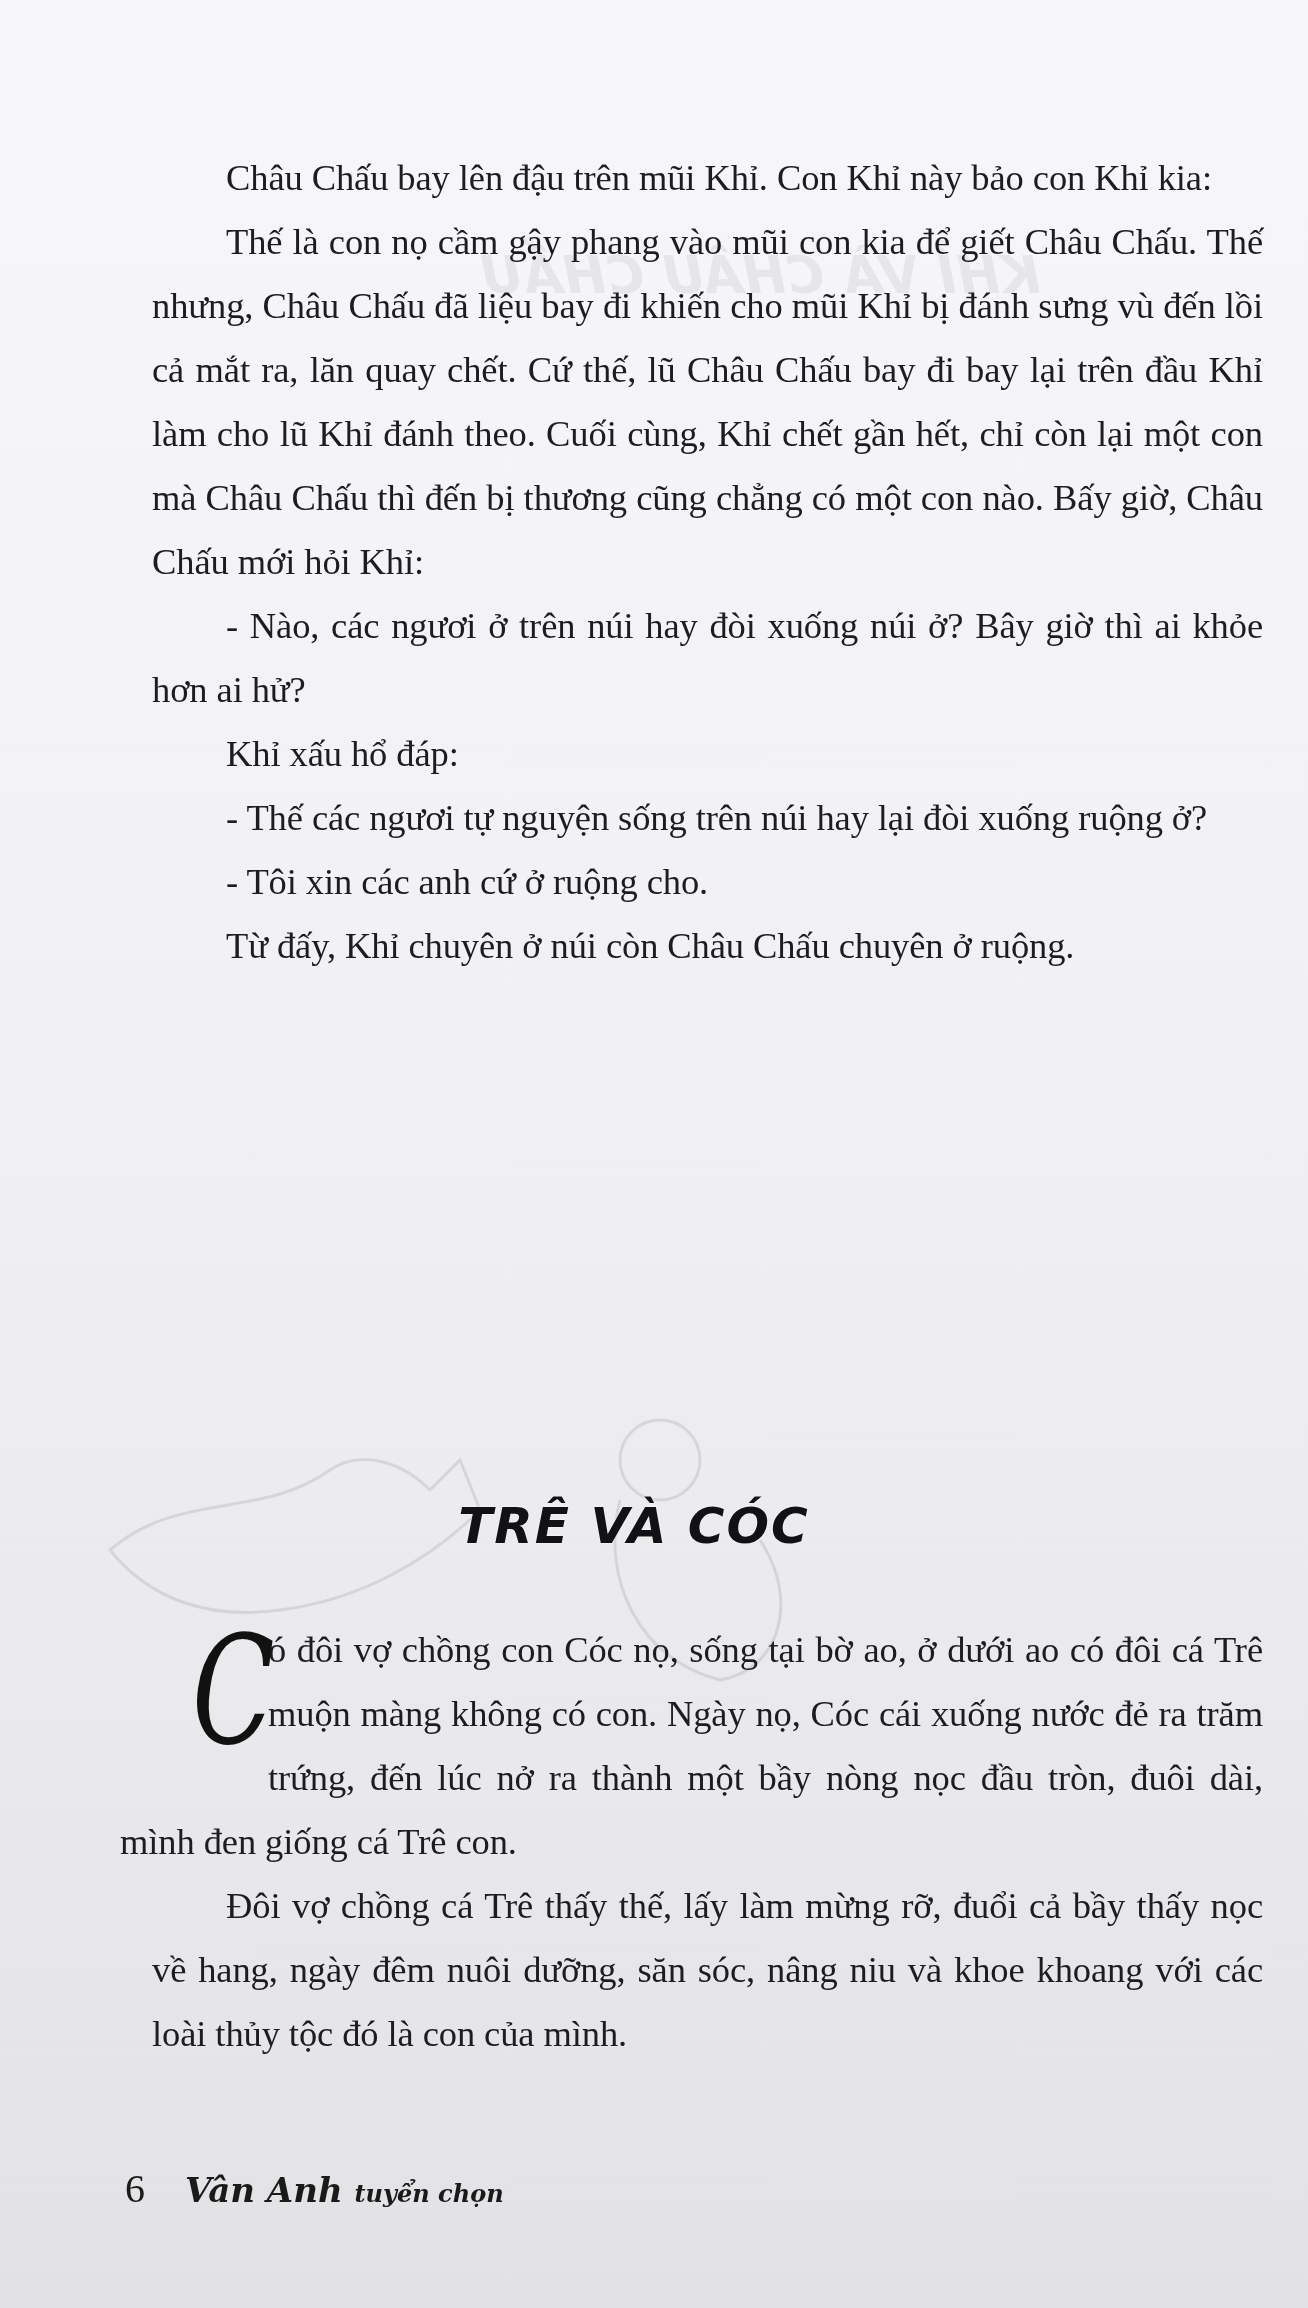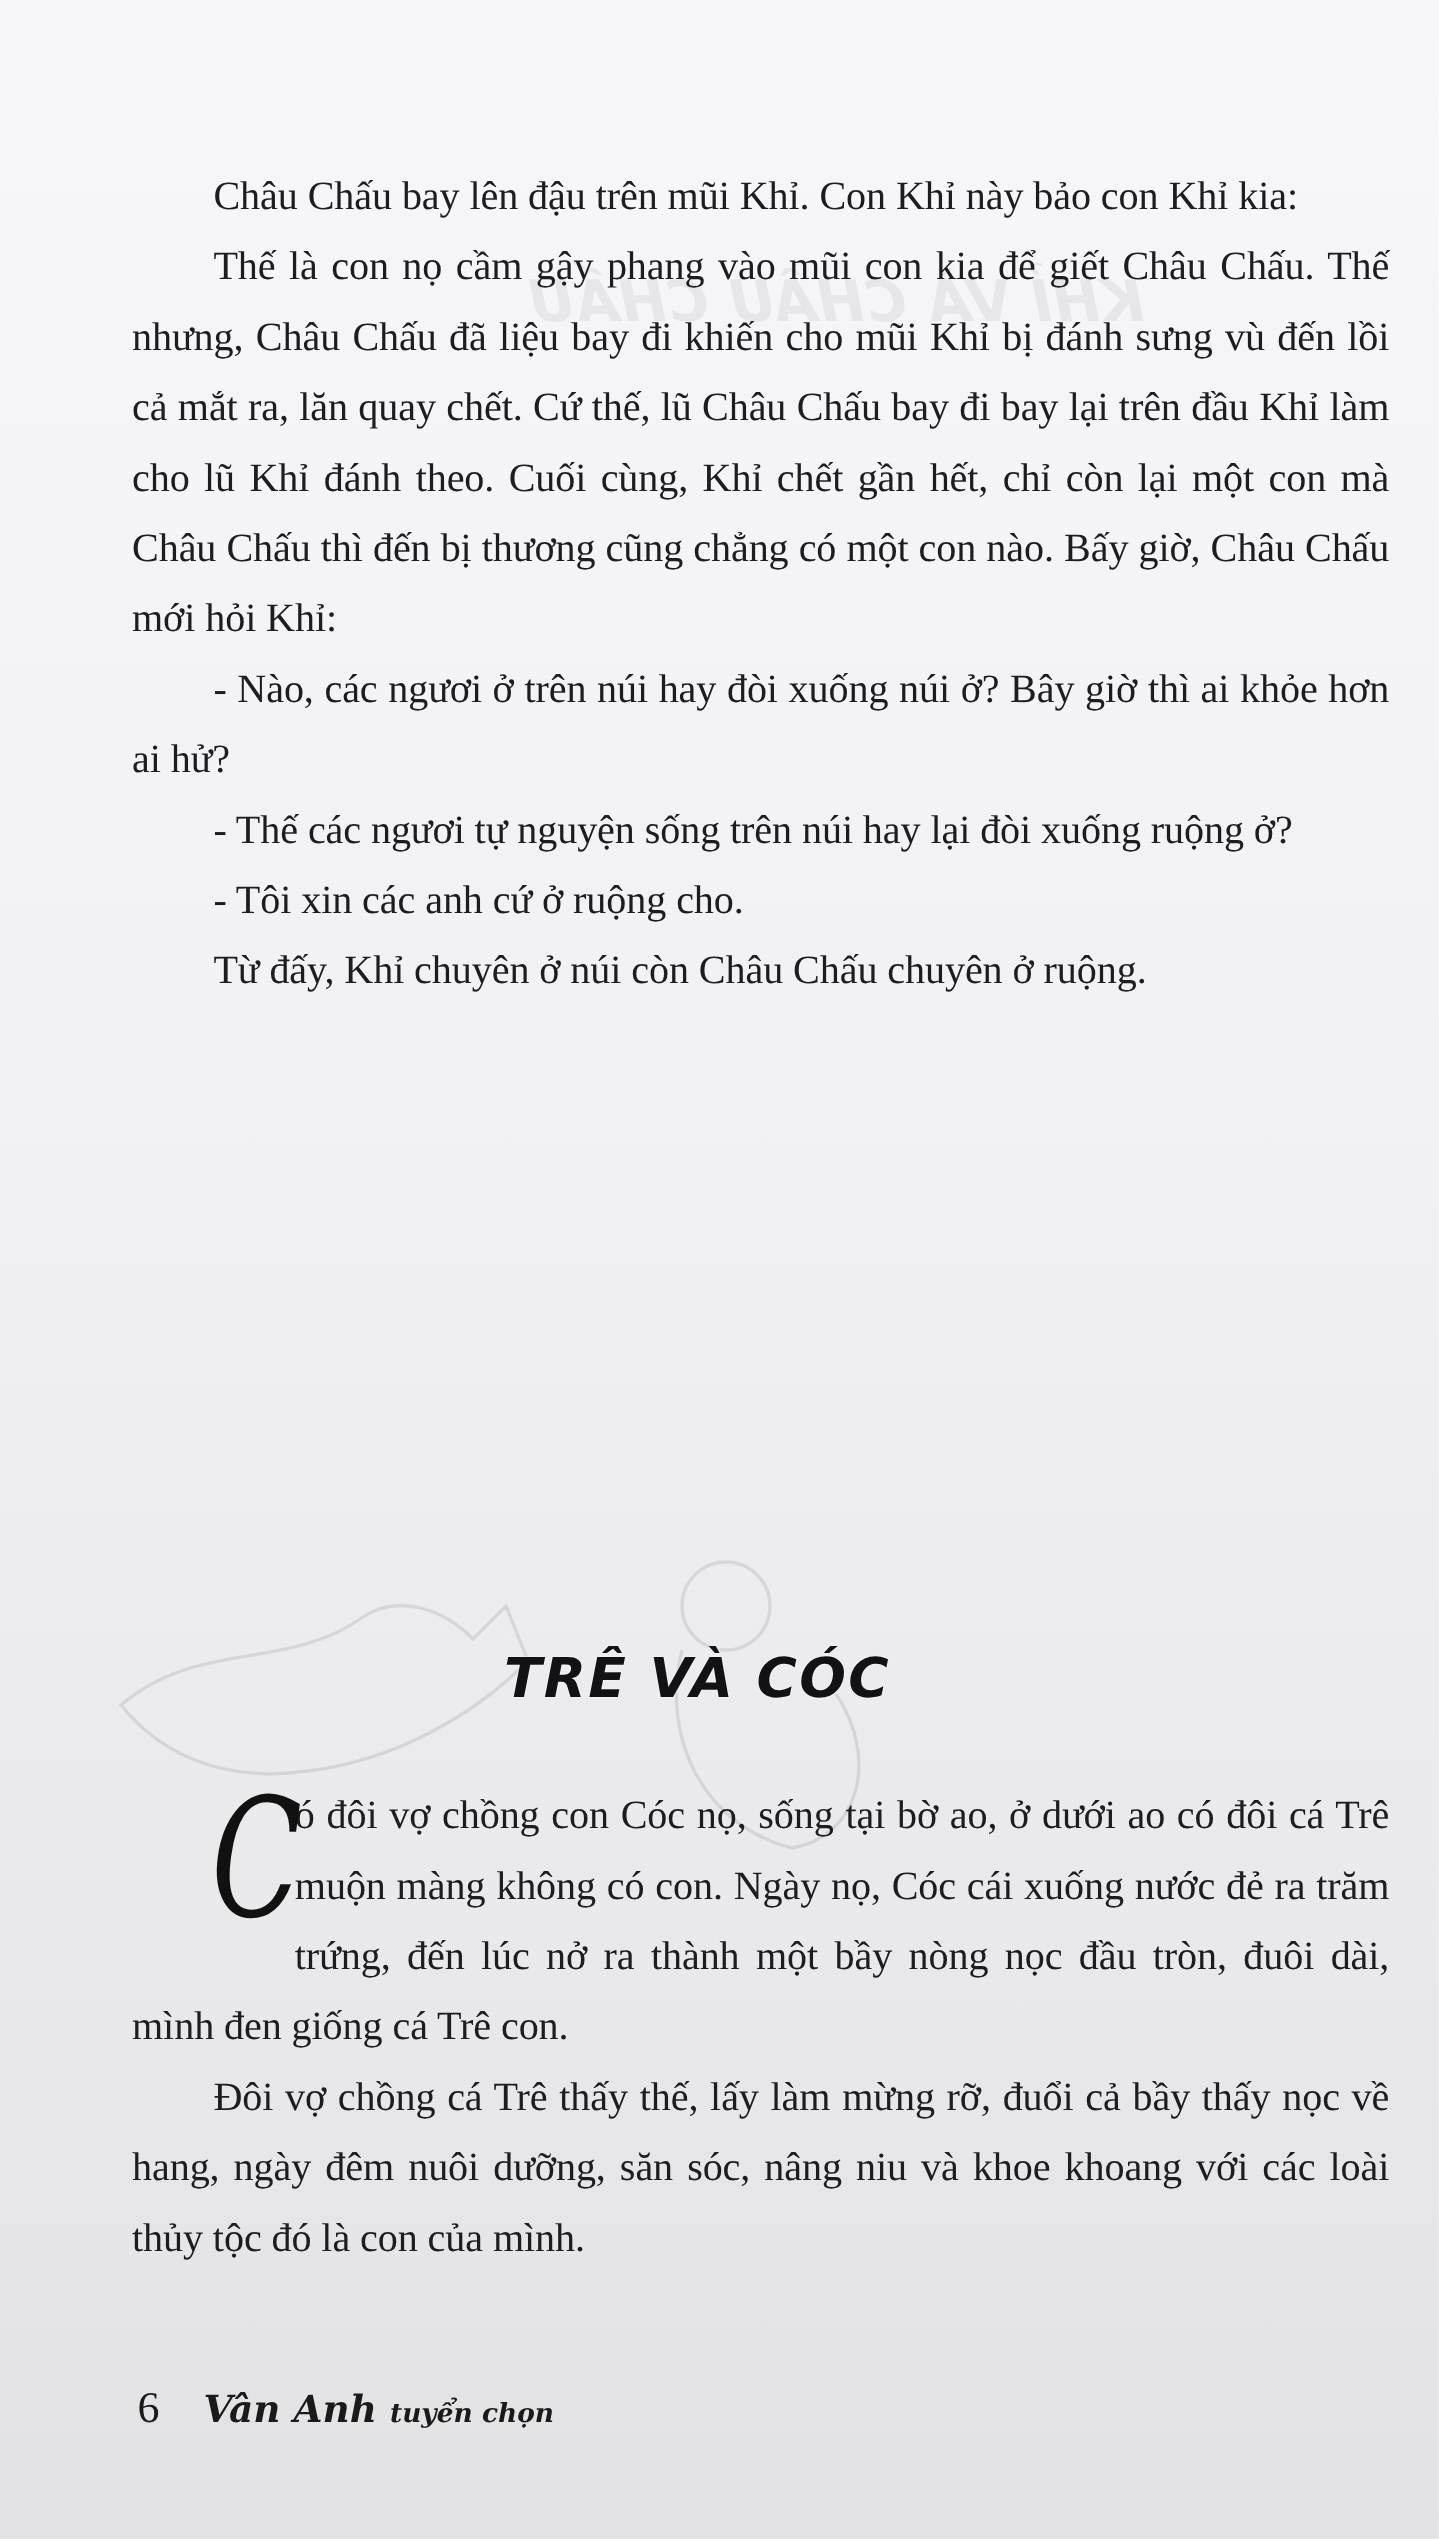--- a/index.html
+++ b/index.html
@@ -14,21 +14,21 @@
   .bleed-title {
     position: absolute; left: 480px; top: 245px; font-family: "DejaVu Sans", sans-serif;
     font-weight: bold; font-style: italic; font-size: 52px; color: rgba(120,120,125,0.12);
     transform: scaleX(-1);
   }
   .text-block { position: absolute; left: 120px; width: 1143px; }
   .p {
     font-size: 36.5px; line-height: 64px; margin: 0; text-align: justify;
     text-align-last: left; letter-spacing: -0.1px; font-stretch: condensed;
   }
-  .indent { text-indent: 74px; }
+  .indent { text-indent: 74px; margin-left: 32px; }
   .story-title {
     position: absolute; left: 0; width: 1308px; top: 1497px; text-align: center;
     font-family: "DejaVu Sans", sans-serif; font-weight: bold; font-style: italic;
     font-size: 50px; letter-spacing: 2px; color: #121214;
     text-shadow: 0 0 2px #fff; transform: translateX(-20px);
   }
   .dropcap-para { position: absolute; left: 120px; top: 1618px; width: 1143px; }
   .dropcap {
     float: left; font-family: "DejaVu Serif", serif; font-style: italic; font-weight: normal;
     font-size: 150px; line-height: 118px; margin: 14px 14px 0 72px; color: #111;
@@ -50,20 +50,21 @@
   <svg class="sketch" width="760" height="300" viewBox="0 0 760 300">
     <path d="M10 150 C 80 90, 160 120, 230 70 C 260 50, 300 60, 330 90 L 360 60 L 380 110 C 330 160, 260 200, 180 210 C 110 220, 50 200, 10 150 Z" fill="none" stroke="#777" stroke-width="3"></path>
     <circle cx="560" cy="60" r="40" fill="none" stroke="#777" stroke-width="3"></circle>
     <path d="M520 100 C 500 180, 540 260, 620 280 C 680 270, 700 200, 660 140" fill="none" stroke="#777" stroke-width="3"></path>
   </svg>
 
   <div class="text-block" style="top:146px;">
     <p class="p indent">Châu Chấu bay lên đậu trên mũi Khỉ. Con Khỉ này bảo con Khỉ kia:</p>
     <p class="p indent">Thế là con nọ cầm gậy phang vào mũi con kia để giết Châu Chấu. Thế nhưng, Châu Chấu đã liệu bay đi khiến cho mũi Khỉ bị đánh sưng vù đến lồi cả mắt ra, lăn quay chết. Cứ thế, lũ Châu Chấu bay đi bay lại trên đầu Khỉ làm cho lũ Khỉ đánh theo. Cuối cùng, Khỉ chết gần hết, chỉ còn lại một con mà Châu Chấu thì đến bị thương cũng chẳng có một con nào. Bấy giờ, Châu Chấu mới hỏi Khỉ:</p>
     <p class="p indent">- Nào, các ngươi ở trên núi hay đòi xuống núi ở? Bây giờ thì ai khỏe hơn ai hử?</p>
+    <p class="p indent">Khỉ xấu hổ đáp:</p>
     <p class="p indent">- Thế các ngươi tự nguyện sống trên núi hay lại đòi xuống ruộng ở?</p>
     <p class="p indent">- Tôi xin các anh cứ ở ruộng cho.</p>
     <p class="p indent">Từ đấy, Khỉ chuyên ở núi còn Châu Chấu chuyên ở ruộng.</p>
   </div>
 
   <div class="story-title">TRÊ VÀ CÓC</div>
 
   <div class="dropcap-para">
     <span class="dropcap">C</span>
     <p class="p">ó đôi vợ chồng con Cóc nọ, sống tại bờ ao, ở dưới ao có đôi cá Trê muộn màng không có con. Ngày nọ, Cóc cái xuống nước đẻ ra trăm trứng, đến lúc nở ra thành một bầy nòng nọc đầu tròn, đuôi dài, mình đen giống cá Trê con.</p>

